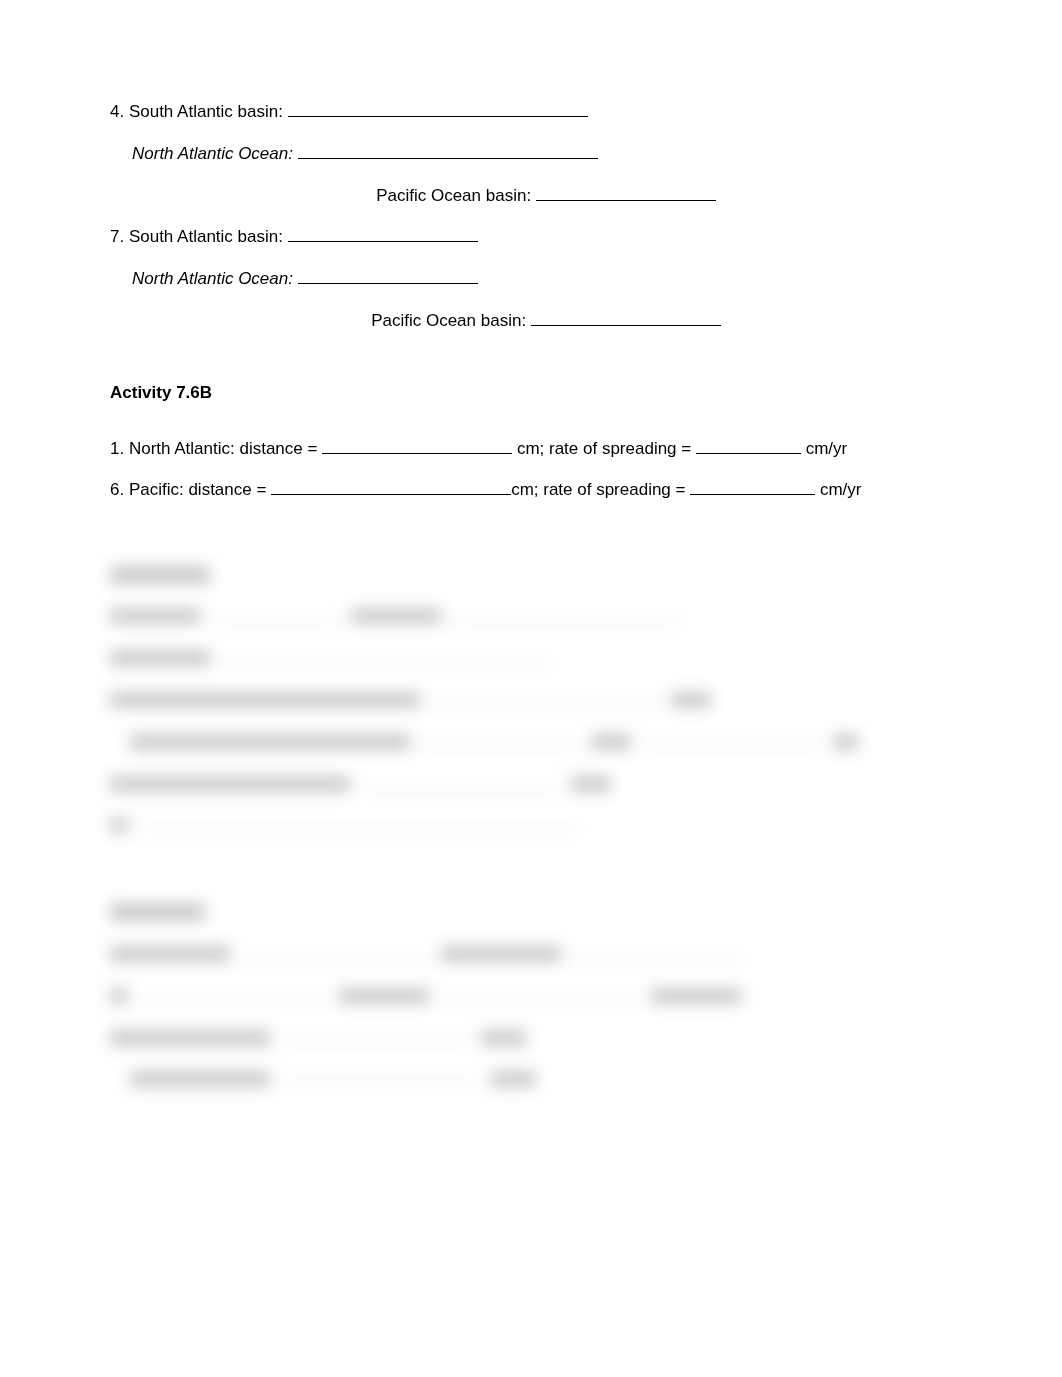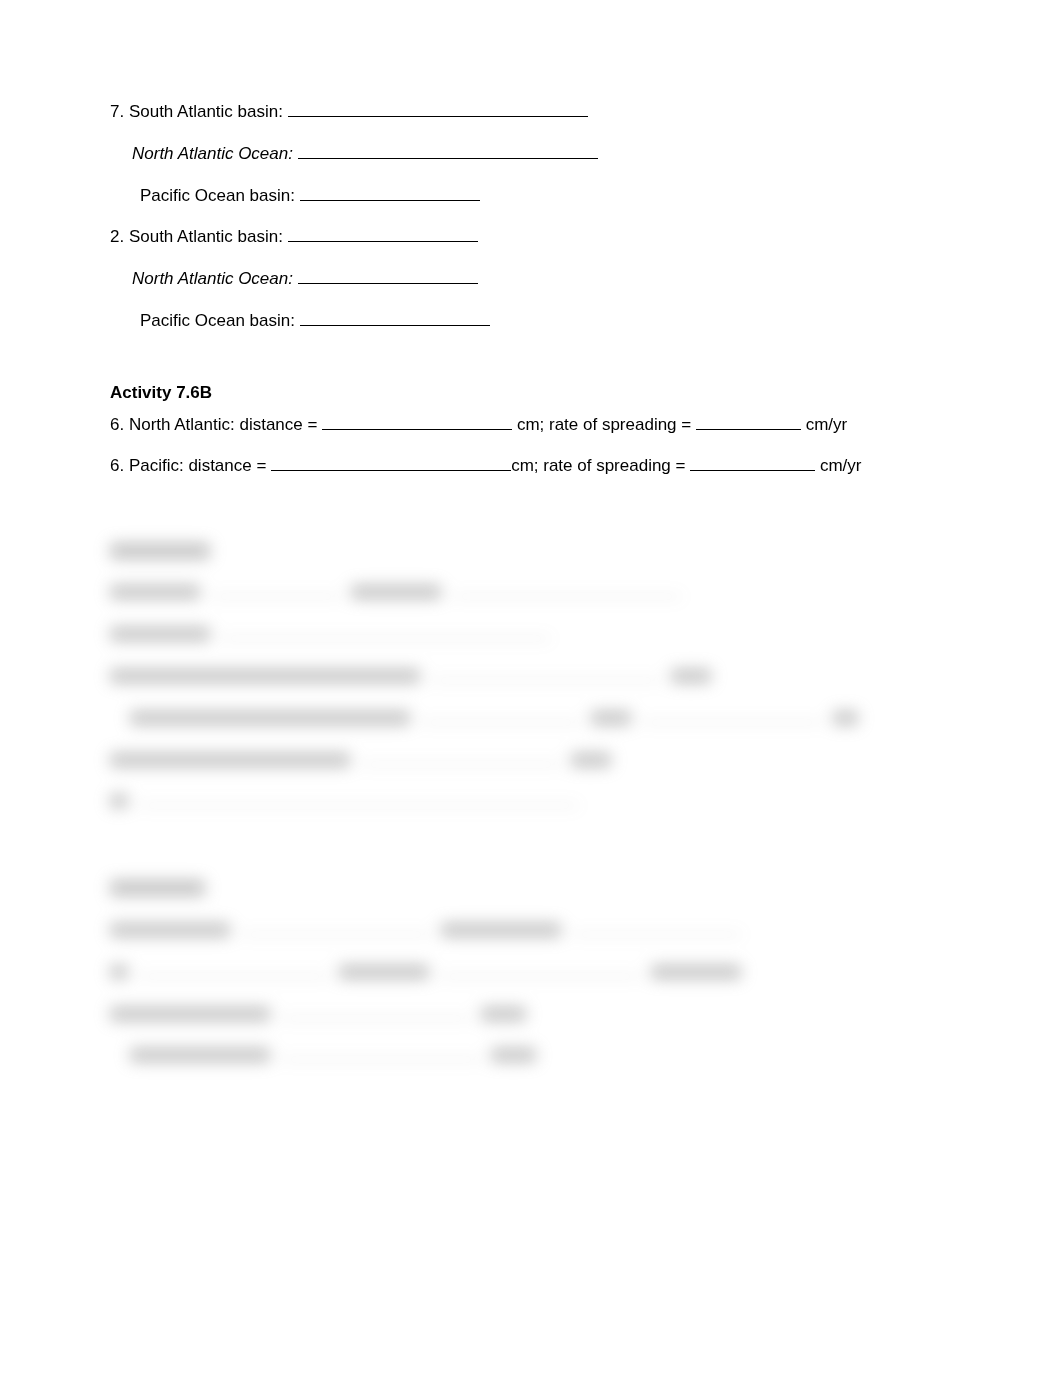--- a/index.html
+++ b/index.html
@@ -21,31 +21,32 @@
     .line {
       margin-bottom: 18px;
       white-space: nowrap;
     }
     .indent-1 {
       padding-left: 22px;
       font-style: italic;
     }
     .indent-2 {
       padding-left: 30px;
+      text-align: center;
     }
     .underline {
       display: inline-block;
       border-bottom: 1px solid #000;
       vertical-align: baseline;
       height: 1em;
     }
     .heading {
       font-weight: bold;
       margin-top: 48px;
-      margin-bottom: 8px;
+      margin-bottom: 32px;
     }
     .blur-region {
       filter: blur(8px);
       opacity: 0.5;
       margin-top: 60px;
     }
     .blur-line {
       margin-bottom: 18px;
       white-space: nowrap;
     }
@@ -72,43 +73,43 @@
       vertical-align: middle;
     }
     .section-gap {
       height: 45px;
     }
   </style>
 </head>
 <body>
 
 <div class="line">
-  <span>7. South Atlantic basin: </span><span class="underline" style="width:300px"></span>
+  <span>4. South Atlantic basin: </span><span class="underline" style="width:300px"></span>
 </div>
 <div class="line indent-1">
   <span>North Atlantic Ocean: </span><span class="underline" style="width:300px"></span>
 </div>
 <div class="line indent-2">
   <span>Pacific Ocean basin: </span><span class="underline" style="width:180px"></span>
 </div>
 
 <div class="line">
-  <span>2. South Atlantic basin: </span><span class="underline" style="width:190px"></span>
+  <span>7. South Atlantic basin: </span><span class="underline" style="width:190px"></span>
 </div>
 <div class="line indent-1">
   <span>North Atlantic Ocean: </span><span class="underline" style="width:180px"></span>
 </div>
 <div class="line indent-2">
   <span>Pacific Ocean basin: </span><span class="underline" style="width:190px"></span>
 </div>
 
 <div class="heading">Activity 7.6B</div>
 
 <div class="line">
-  <span>6. North Atlantic: distance = </span><span class="underline" style="width:190px"></span><span> cm; rate of spreading = </span><span class="underline" style="width:105px"></span><span> cm/yr</span>
+  <span>1. North Atlantic: distance = </span><span class="underline" style="width:190px"></span><span> cm; rate of spreading = </span><span class="underline" style="width:105px"></span><span> cm/yr</span>
 </div>
 
 <div class="line">
   <span>6. Pacific: distance = </span><span class="underline" style="width:240px"></span><span>cm; rate of spreading = </span><span class="underline" style="width:125px"></span><span> cm/yr</span>
 </div>
 
 <div class="blur-region">
 
   <div class="blur-line">
     <span class="blur-heading" style="width:100px"></span>

